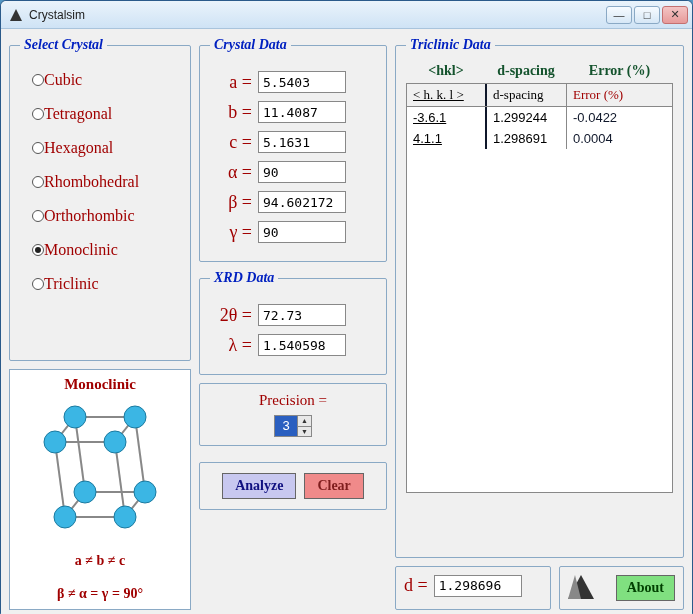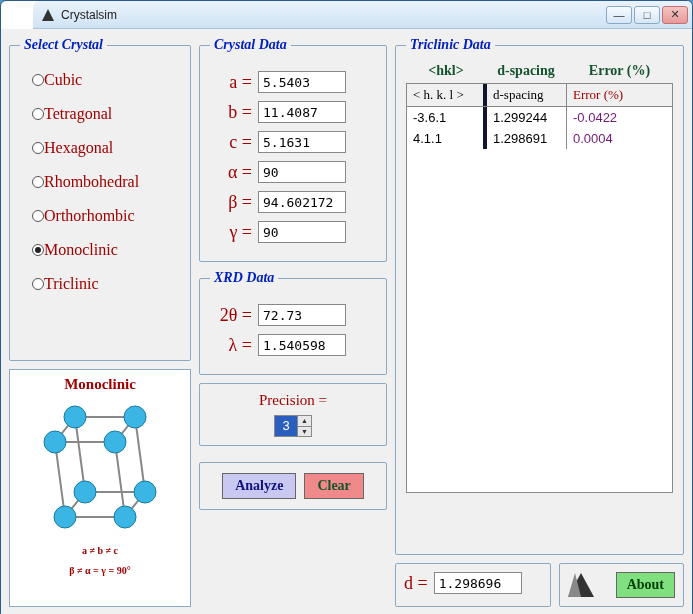--- a/index.html
+++ b/index.html
@@ -1,74 +1,74 @@
 <!DOCTYPE html>
 <html><head>
 <meta charset="utf-8">
 <style>
   * { box-sizing: border-box; margin: 0; padding: 0; }
   body { font-family: "Segoe UI", Tahoma, sans-serif; font-size: 13px; background: #5ba4d6; width: 693px; height: 614px; overflow: hidden; }
   .window { width: 693px; height: 614px; background: #fff; border: 1px solid #2a5a8a; border-radius: 6px 6px 0 0; box-shadow: 0 0 8px rgba(0,0,0,.3); }
-  .titlebar { height: 28px; background: linear-gradient(#eaf3fb,#cfe3f5); border-bottom: 1px solid #a9c4dc; display: flex; align-items: center; padding: 0 4px 0 8px; border-radius: 6px 6px 0 0; margin-left: 32px; }
+  .titlebar { height: 28px; background: linear-gradient(#eaf3fb,#cfe3f5); border-bottom: 1px solid #a9c4dc; display: flex; align-items: center; padding: 0 4px 0 8px; border-radius: 6px 6px 0 0; }
   .titlebar .app-icon { width: 14px; height: 14px; margin-right: 6px; }
   .titlebar .title { flex: 1; font-size: 12px; color: #222; }
   .titlebar .btns { display: flex; gap: 2px; }
   .titlebar .wbtn { width: 26px; height: 18px; background: linear-gradient(#f7fbff,#d6e7f6); border: 1px solid #8aa9c5; border-radius: 3px; display: flex; align-items: center; justify-content: center; font-size: 11px; color: #333; cursor: default; }
   .titlebar .wbtn.close { background: linear-gradient(#f3c4c4,#e79a9a); border-color: #c47070; }
   .client { padding: 8px; display: grid; grid-template-columns: 182px 188px 1fr; gap: 8px; height: calc(614px - 28px); background: #f0f0f0; }
   fieldset.group { border: 1px solid #8aa9c5; border-radius: 2px; padding: 10px 10px 10px 10px; background: #f0f0f0; position: relative; }
   fieldset.group > legend { padding: 0 4px; font-weight: bold; color: #0020c0; font-size: 14px; font-style: italic; font-family: "Times New Roman", serif; }
   .col { display: flex; flex-direction: column; gap: 8px; }
   
   .crystal-radios { display: flex; flex-direction: column; gap: 16px; padding: 8px 4px 4px 12px; }
   .radio-row { display: flex; align-items: center; gap: 0; cursor: default; }
   .radio-dot { width: 12px; height: 12px; border: 1px solid #555; border-radius: 50%; background: #fff; display: inline-flex; align-items: center; justify-content: center; flex-shrink: 0; }
   .radio-dot.sel::after { content: ""; width: 6px; height: 6px; background: #222; border-radius: 50%; }
   .radio-label { color: #a00000; font-size: 16px; font-family: "Times New Roman", serif; }
   
   .illus { border: 1px solid #8aa9c5; padding: 6px; text-align: center; background: #fff; }
   .illus .name { color: #a00000; font-weight: bold; font-family: "Times New Roman", serif; font-size: 15px; margin-bottom: 4px; }
   .illus svg { display: block; margin: 0 auto; }
-  .illus .formula { color: #a00000; font-size: 10px; font-family: "Times New Roman", serif; margin-top: 8px; font-weight: bold; line-height: 1.2; }
+  .illus .formula { color: #a00000; font-size: 14px; font-family: "Times New Roman", serif; margin-top: 16px; font-weight: bold; line-height: 1.2; }
   
   .param-row { display: flex; align-items: center; gap: 6px; margin: 8px 0; }
   .param-row .lbl { color: #a00000; font-family: "Times New Roman", serif; font-size: 18px; width: 42px; text-align: right; }
   .param-row input, .d-row input { font-family: monospace; font-size: 13px; padding: 2px 4px; border: 1px solid #888; height: 22px; background: #fff; }
   .param-row input { width: 88px; }
   .precision-row { display: flex; align-items: center; justify-content: center; gap: 6px; flex-direction: column; }
   .precision-row .lbl { color: #a00000; font-size: 15px; font-family: "Times New Roman", serif; }
   .spinner { display: inline-flex; align-items: stretch; border: 1px solid #888; height: 22px; }
   .spinner .val { width: 22px; background: #2a5fc0; color: #fff; text-align: center; line-height: 20px; font-size: 13px; }
   .spinner .arrows { display: flex; flex-direction: column; width: 14px; }
   .spinner .arrows span { flex: 1; background: #e8e8e8; border-left: 1px solid #888; display: flex; align-items:center; justify-content:center; font-size:7px; color: #333; }
   .spinner .arrows span:first-child { border-bottom: 1px solid #888; }
   .btn-row { display: flex; gap: 8px; justify-content: center; }
   .btn { border: 1px solid #666; padding: 4px 12px; font-weight: bold; font-size: 14px; font-family: "Times New Roman", serif; cursor: default; }
   .btn.analyze { background: #c8c8f0; color: #101080; }
-  .btn.clear { background: #f08a8a; color: #14532d; }
+  .btn.clear { background: #f08a8a; color: #7f1d1d; }
   .btn.about { background: #80e080; color: #004000; padding: 4px 10px; }
   
   .sim-head { display: flex; font-weight: bold; font-family: "Times New Roman", serif; font-size: 14px; color: #14532d; margin-bottom: 4px; }
   .sim-head .c1 { width: 80px; text-align: center; }
   .sim-head .c2 { width: 80px; text-align: center; }
   .sim-head .c3 { flex: 1; text-align: center; }
   .sim-table { border: 1px solid #888; background: #fff; display: flex; flex-direction: column; height: 410px; }
   .sim-table .hdr, .sim-table .row { display: flex; }
   .sim-table .hdr > div, .sim-table .row > div { padding: 3px 6px; font-size: 13px; }
   .sim-table .hdr { border-bottom: 1px solid #888; }
   .sim-table .hdr > div { background: #f0f0f0; color: #000; font-family: "Times New Roman", serif; }
   .sim-table .hdr .c3 { color: #a00000; }
-  .sim-table .c1 { width: 80px; border-right: 4px solid #0f172a; }
+  .sim-table .c1 { width: 80px; border-right: 2px solid #0f172a; text-decoration: underline; }
   .sim-table .c2 { width: 80px; border-right: 1px solid #888; }
-  .sim-table .c3 { flex: 1; color: #701a75; }
+  .sim-table .c3 { flex: 1; color: #0f172a; }
   .sim-table .body { flex: 1; overflow: auto; }
   .d-row { display: flex; align-items: center; gap: 6px; justify-content: flex-start; }
   .d-row .lbl { color: #a00000; font-size: 18px; font-family: "Times New Roman", serif; }
   .d-row input { width: 88px; }
-  .bottom-right { display: flex; align-items: center; gap: 22px; justify-content: space-between; }
+  .bottom-right { display: flex; gap: 22px; justify-content: space-between; }
   .logo-tri { width: 0; height: 0; border-left: 13px solid transparent; border-right: 13px solid transparent; border-bottom: 24px solid #333; position: relative; }
   .logo-tri::after { content:""; position:absolute; left:-13px; top:0; width:0;height:0; border-left:7px solid transparent; border-right:6px solid transparent; border-bottom:24px solid #888; }
   .sim-bottom { display: grid; grid-template-columns: 1fr auto; gap: 8px; }
 </style>
 </head>
 <body>
 
 <div class="window">
   <div class="titlebar">
     <svg class="app-icon" viewBox="0 0 14 14">

